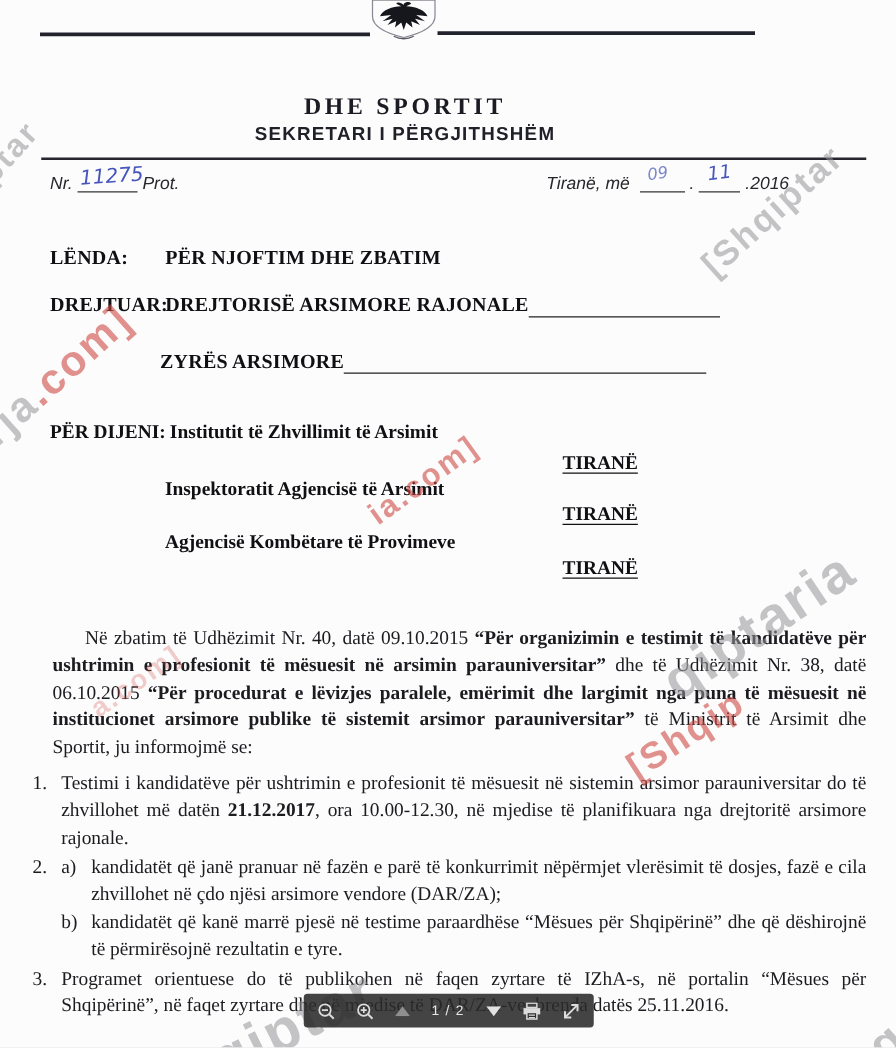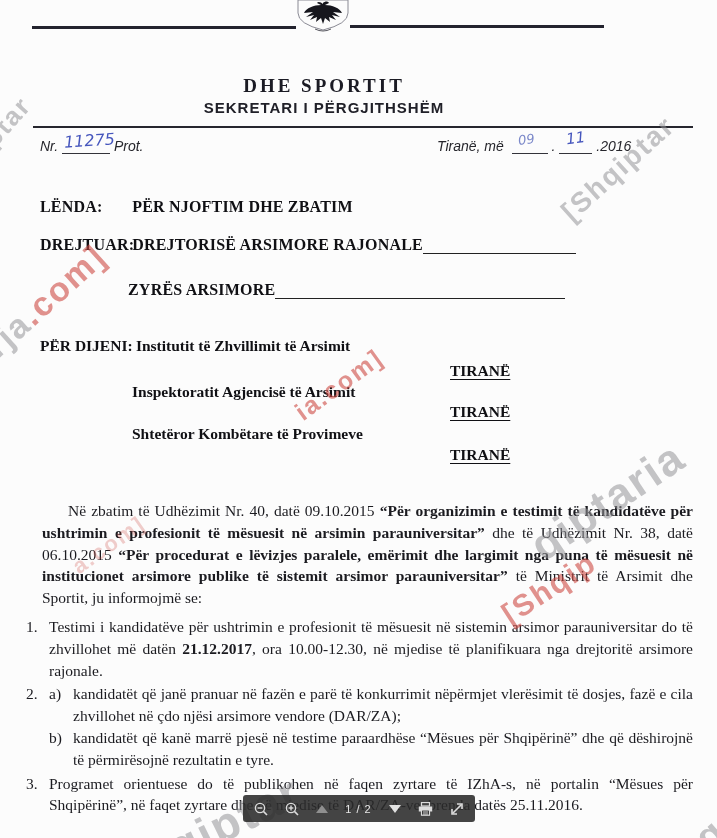--- a/index.html
+++ b/index.html
@@ -113,21 +113,21 @@
   </div>
 
   <div class="abs cc">
     <div class="cc-name" style="top:0;left:0;">
       <span class="lab" style="width:92px;text-align:right;">PËR DIJENI:</span>
       <span>Institutit të Zhvillimit të Arsimit</span>
     </div>
     <div class="cc-city" style="top:25px;">TIRANË</div>
     <div class="cc-name" style="top:46px;left:92px;">Inspektoratit Agjencisë të Arsimit</div>
     <div class="cc-city" style="top:66px;">TIRANË</div>
-    <div class="cc-name" style="top:88px;left:92px;">Shtetëror Kombëtare të Provimeve</div>
+    <div class="cc-name" style="top:88px;left:92px;">Agjencisë Kombëtare të Provimeve</div>
     <div class="cc-city" style="top:109px;">TIRANË</div>
   </div>
 
   <div class="abs intro"><span>Në zbatim të Udhëzimit Nr. 40, datë 09.10.2015 </span><span style="font-weight: 700;">“Për organizimin e testimit të kandidatëve për ushtrimin e profesionit të mësuesit në arsimin parauniversitar”</span><span> dhe të Udhëzimit Nr. 38, datë 06.10.2015 </span><span style="font-weight: 700;">“Për procedurat e lëvizjes paralele, emërimit dhe largimit nga puna të mësuesit në institucionet arsimore publike të sistemit arsimor parauniversitar”</span><span> të Ministrit të Arsimit dhe Sportit, ju informojmë se:</span></div>
 
   <div class="abs list">
     <div class="li">
       <span class="li-num">1.</span>
       <div class="li-text"><span>Testimi i kandidatëve për ushtrimin e profesionit të mësuesit në sistemin arsimor parauniversitar do të zhvillohet më datën </span><span style="font-weight: 700;">21.12.2017</span><span>, ora 10.00-12.30, në mjedise të planifikuara nga drejtoritë arsimore rajonale.</span></div>
     </div>

